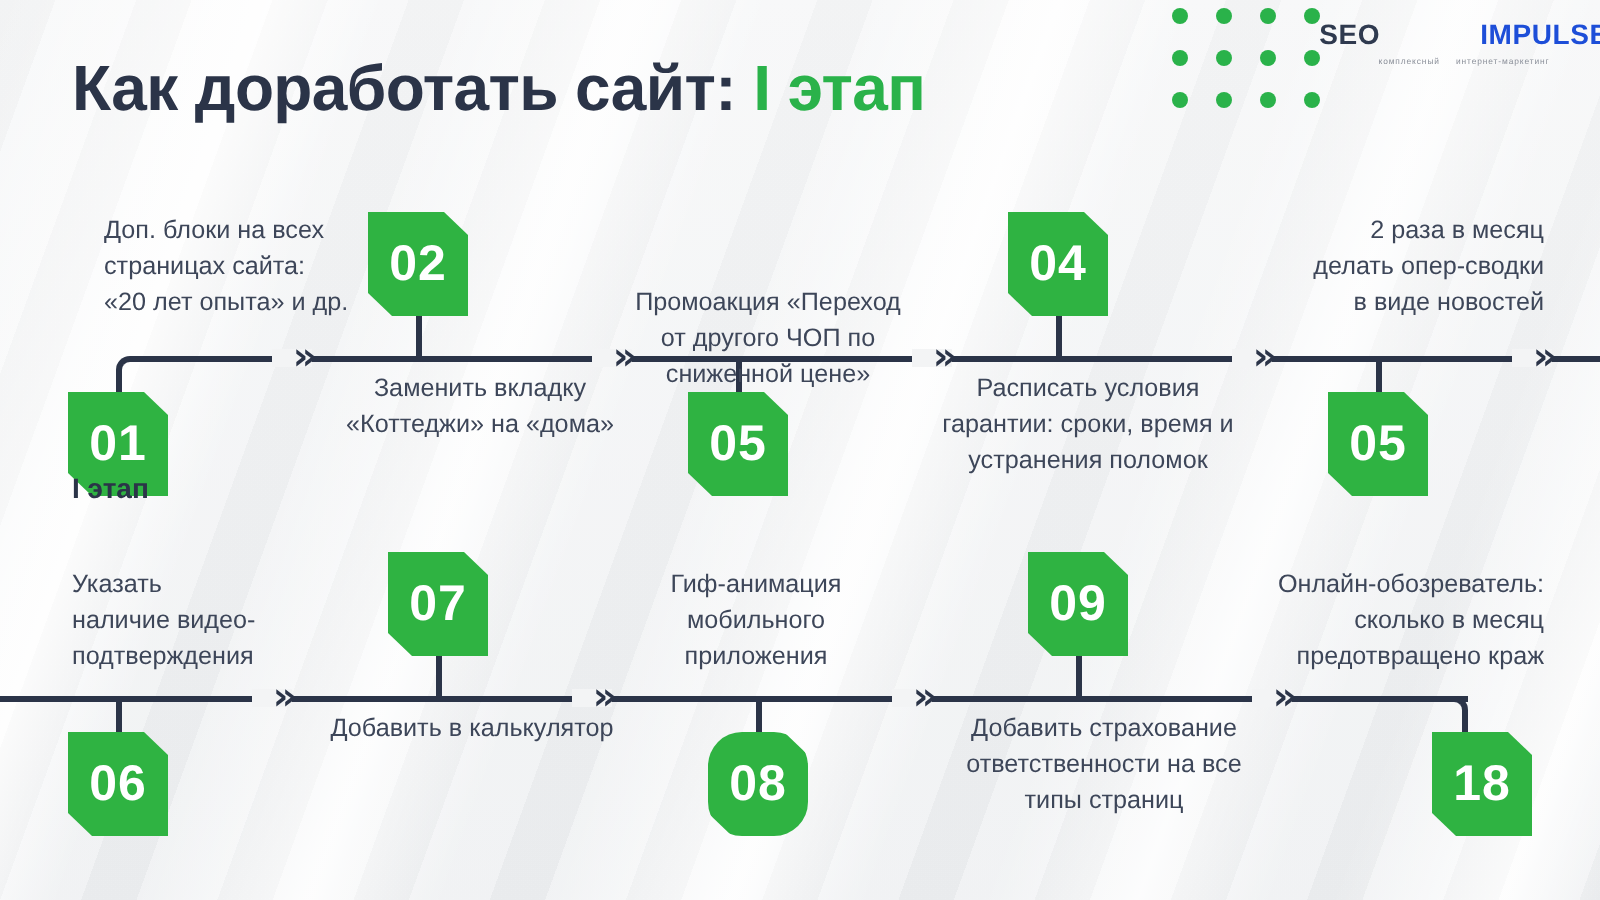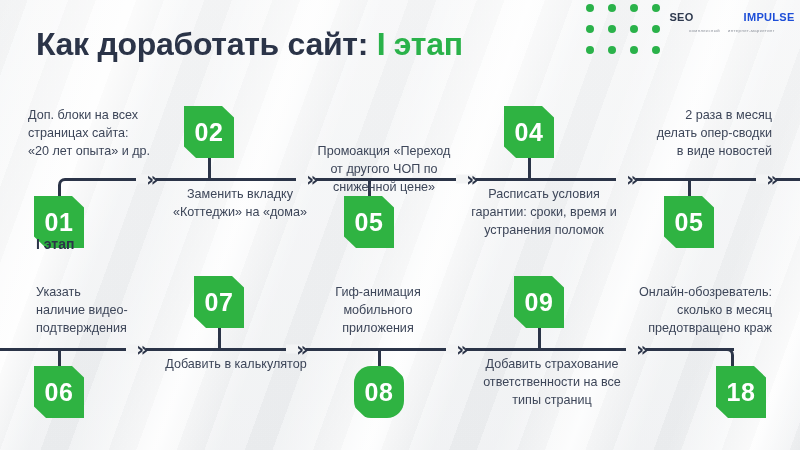--- a/index.html
+++ b/index.html
@@ -25,21 +25,21 @@
        background:repeating-linear-gradient(110deg, rgba(0,0,0,.012) 0px, rgba(0,0,0,.012) 26px, rgba(255,255,255,.25) 26px, rgba(255,255,255,.25) 64px);
   }
 
   
   #dotgrid{ position:absolute; left:586px; top:4px; z-index:3;
             display:grid; grid-template-columns:repeat(4,22px); grid-auto-rows:21px; }
   .gdot{ width:8px;height:8px;border-radius:50%;background:#2ab24a; }
 
   #logo{ position:absolute; right:6px; top:8px; z-index:3; width:124px; text-align:center; }
   #logoWordmark{ display:flex; align-items:center; justify-content:center; gap:0px;
-      font-weight:bold; font-size:11px; letter-spacing:.3px; line-height:1; }
+      font-weight:bold; font-size:14px; letter-spacing:.3px; line-height:1; }
   .lg-seo{ color:#2f3a4f; }
   .lg-imp{ color:#1d4ed8;margin-left:48px; }
   #pulse{ margin:0 1px; }
   #logoTag{ margin-top:2px; font-size:4.2px; letter-spacing:.45px; color:#8a8f99;
       display:flex; justify-content:center; gap:8px; white-space:nowrap; }
 
   #title{ position:absolute; left:36px; top:26px; z-index:3;
       font-size:32px; font-weight:bold; color:#2b3448; letter-spacing:-.3px; white-space:nowrap; }
   #title .accent{ color:#2ab24a; }
 
@@ -134,21 +134,21 @@
 <div class="chev" style="left:770px; top:179px;">»</div>
 
 <div class="badge" style="left:34px; top:196px;">01</div>
 <div class="badge" style="left:184px; top:106px;">02</div>
 <div class="badge" style="left:344px; top:196px;">05</div>
 <div class="badge" style="left:504px; top:106px;">04</div>
 <div class="badge" style="left:664px; top:196px;">05</div>
 
 <div id="stageLabel">I этап</div>
 
-<div class="tx l" style="left:28px; top:107px; width:160px; white-space:pre-line;">Доп. блоки на всех
+<div class="tx l" style="left:52px; top:107px; width:160px; white-space:pre-line;">Доп. блоки на всех
 страницах сайта:
 «20 лет опыта» и др.</div>
 <div class="tx c" style="left:140px; top:186px; width:200px; white-space:pre-line;">Заменить вкладку
 «Коттеджи» на «дома»</div>
 <div class="tx c" style="left:288px; top:107px; width:192px; white-space:pre-line;margin-top:36px;">Промоакция «Переход
 от другого ЧОП по
 сниженной цене»</div>
 <div class="tx c" style="left:446px; top:186px; width:196px; white-space:pre-line;">Расписать условия
 гарантии: сроки, время и
 устранения поломок</div>

